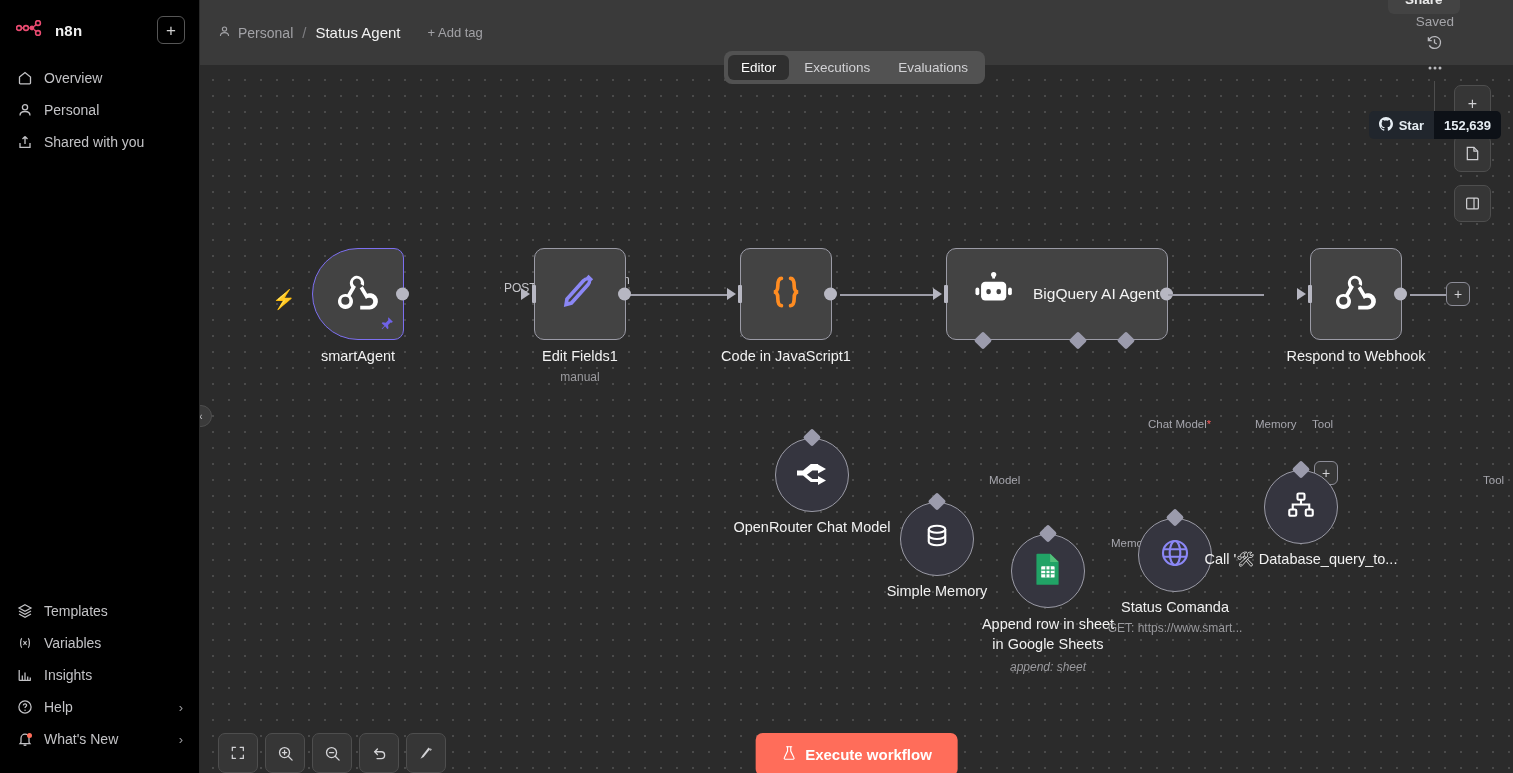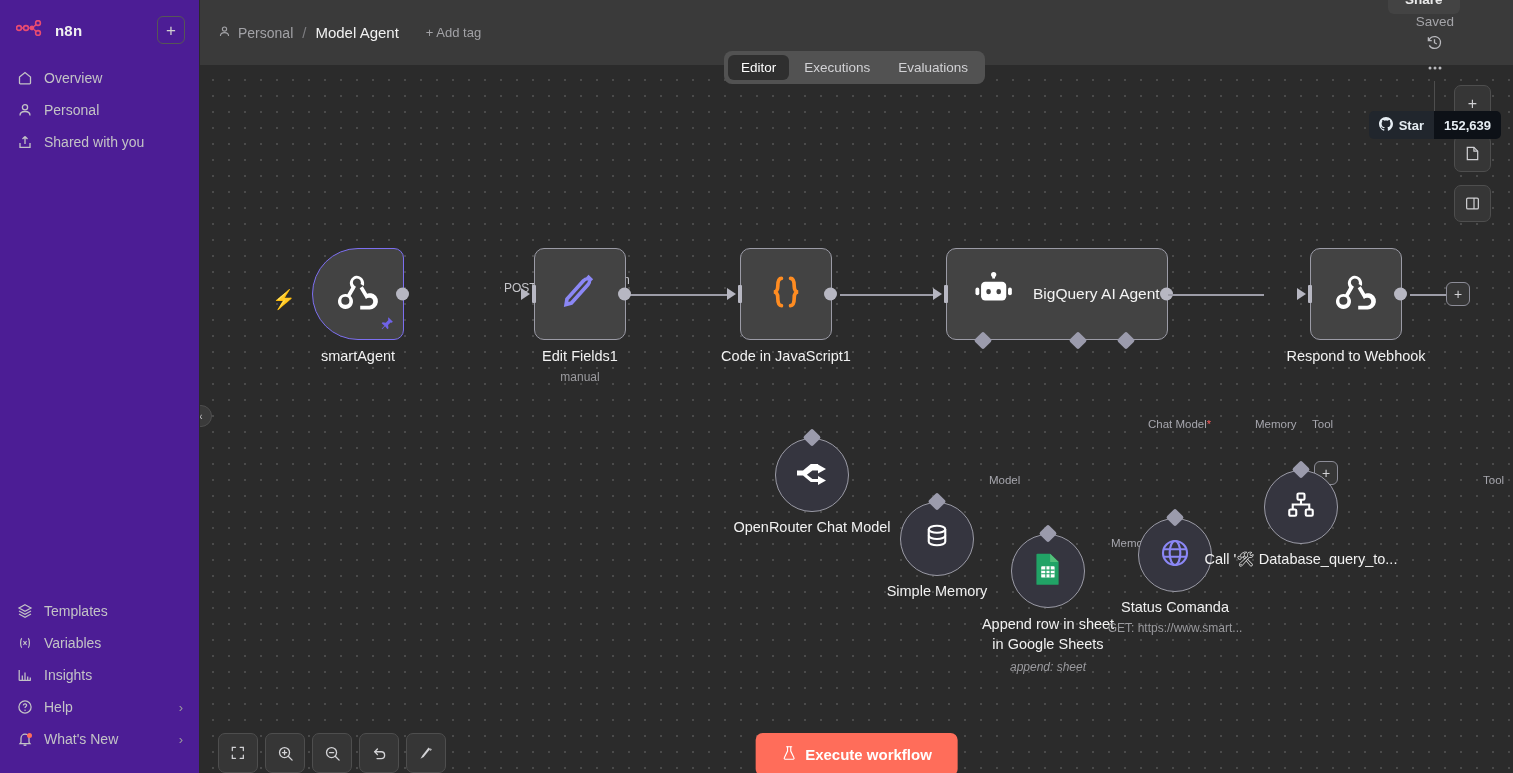--- a/index.html
+++ b/index.html
@@ -7,21 +7,21 @@
     width: 1513px; height: 773px;
     background: #2d2e2e;
     font-family: "Liberation Sans", sans-serif;
     overflow: hidden;
   }
   .app { position: relative; width: 1513px; height: 773px; display: flex; }
 
   
   .sidebar {
     width: 200px; height: 773px;
-    background: #4c1d95;
+    background: #000000;
     display: flex; flex-direction: column;
     flex: 0 0 200px;
     border-right: 1px solid #2a2a2a;
   }
   .sb-top { padding: 16px 14px 10px 16px; display: flex; align-items: center; justify-content: space-between; }
   .logo-wrap { display: flex; align-items: center; gap: 9px; }
   .logo-text { color: #f0f0f0; font-size: 15px; font-weight: bold; letter-spacing: .2px; }
   .plus-btn {
     width: 28px; height: 28px; border: 1px solid #565656; border-radius: 6px;
     display: flex; align-items: center; justify-content: center;
@@ -310,21 +310,21 @@
         <span class="crumb-personal">
           <span>
             <svg width="13" height="13" viewBox="0 0 16 16" fill="none" stroke="#a2a2a6" stroke-width="1.4">
               <circle cx="8" cy="5" r="2.6"></circle>
                 <path d="M3 13.5c0-2.6 2.2-4.1 5-4.1s5 1.5 5 4.1"></path>
             </svg>
           </span>
           <span>Personal</span>
         </span>
         <span class="crumb-sep">/</span>
-        <span class="crumb-title">Model Agent</span>
+        <span class="crumb-title">Status Agent</span>
         <span class="add-tag">+ Add tag</span>
       </div>
 
       <div class="hdr-right">
         <span class="count-badge">0 / 3</span>
         <span class="active-label">Active</span>
         <div class="toggle">
           <span class="knob"></span>
         </div>
         <div class="share-btn">Share</div>

